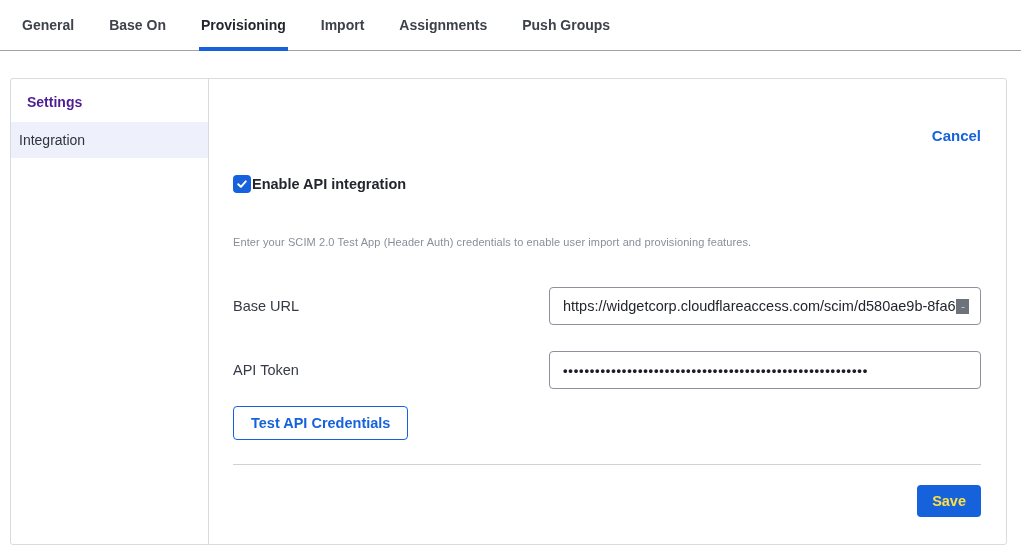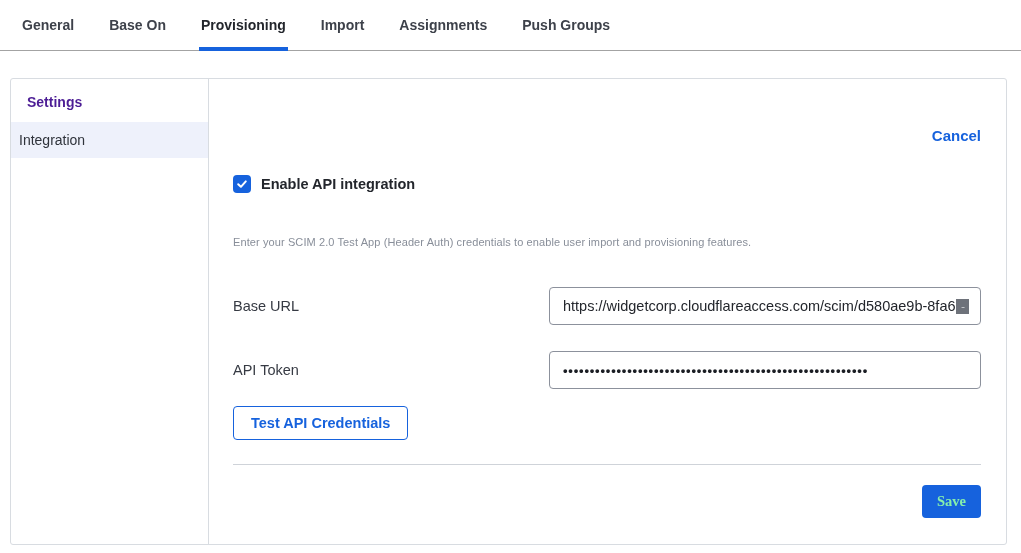--- a/index.html
+++ b/index.html
@@ -105,21 +105,21 @@
     background: #1662dd;
     display: inline-flex;
     align-items: center;
     justify-content: center;
     flex-shrink: 0;
   }
   .enable-label {
     font-size: 14.5px;
     font-weight: 700;
     color: #23262c;
-    margin-left: 10px;
+    margin-left: 1px;
   }
 
   .description {
     margin-top: 43px;
     font-size: 11px;
     color: #888e99;
     letter-spacing: 0.1px;
   }
 
   .field-row {
@@ -204,22 +204,22 @@
 
   .save-row {
     display: flex;
     justify-content: flex-end;
     margin-top: 20px;
   }
   .save-btn {
     background: #1662dd;
     border: none;
     border-radius: 4px;
-    color: #86efac;
-    font-family: Liberation Serif, serif;
+    color: #fde047;
+    font-family: Liberation Sans, sans-serif;
     font-size: 14.5px;
     font-weight: 700;
     padding: 8px 15px;
     cursor: pointer;
   }
 </style>
 </head>
 <body>
 
 <nav class="tabbar">

